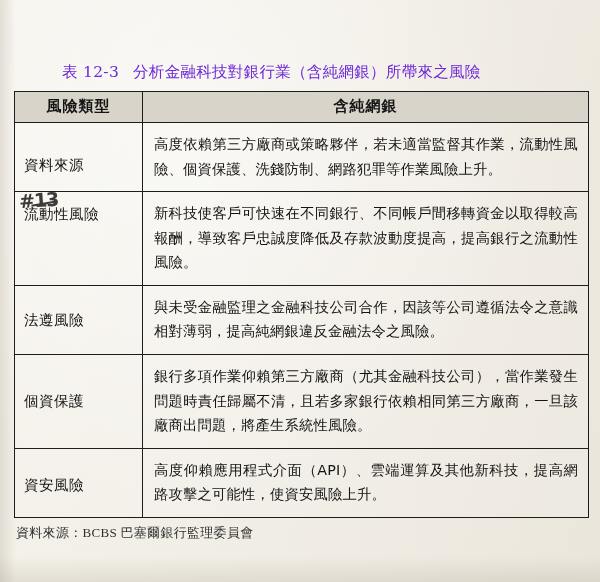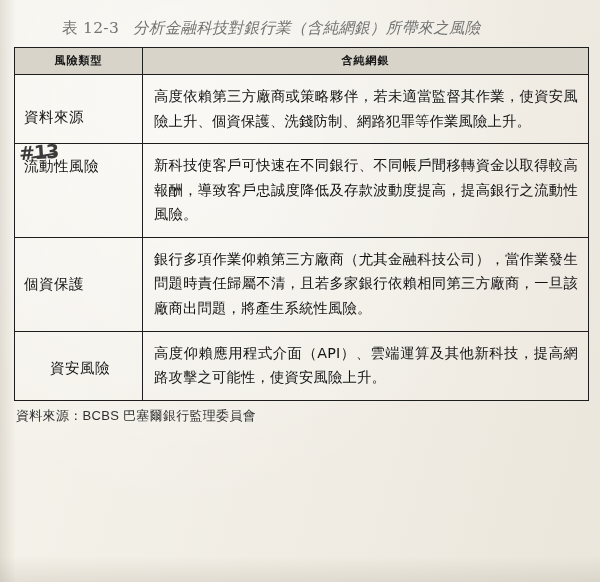--- a/index.html
+++ b/index.html
@@ -35,33 +35,33 @@
   .content {
     position: relative;
     padding: 0;
   }
 
   .caption {
     display: flex;
     align-items: center;
     gap: 14px;
     font-size: 15.5px;
-    color: #737373;
+    color: #6d28d9;
     padding: 18px 0 8px 62px;
     letter-spacing: 0.3px;
     font-family: "DejaVu Serif", serif;
+    margin-top: 44px;
   }
   .caption .cap-num {
     font-family: "DejaVu Serif", serif;
     white-space: nowrap;
   }
   .caption .cap-text {
     white-space: nowrap;
     font-family: "DejaVu Serif", serif;
-    font-style: italic;
   }
 
   table.risk {
     border-collapse: collapse;
     margin: 0 12px 0 14px;
     width: 574px;
     table-layout: fixed;
     background: rgba(255,255,255,0.12);
   }
   table.risk col.c1 { width: 128px; }
@@ -69,21 +69,21 @@
 
   table.risk th, table.risk td {
     border: 1.6px solid #1d1d1d;
     vertical-align: top;
     color: #141414;
   }
   table.risk thead th {
     background: #d8d4ca;
     text-align: center;
     font-weight: bold;
-    font-size: 11px;
+    font-size: 15px;
     padding: 5px 0 6px;
     letter-spacing: 1px;
     font-family: "DejaVu Sans", sans-serif;
   }
   table.risk tbody td.type {
     text-align: left;
     font-size: 14.5px;
     padding: 10px 6px 10px 9px;
     line-height: 1.5;
     letter-spacing: 0.5px;
@@ -98,21 +98,21 @@
     line-height: 1.72;
     letter-spacing: 0.2px;
     text-align: justify;
   }
   
   tr.r1 td.type .type-label { padding-top: 22px; }
   tr.r2 td.type .type-label { padding-top: 2px; }
   tr.r3 td.type .type-label { padding-top: 14px; }
   tr.r4 td.type .type-label { padding-top: 14px; }
   tr.r5 td.type .type-label { padding-top: 26px; }
-  tr.r6 td.type .type-label { padding-top: 16px; text-align: center; }
+  tr.r6 td.type .type-label { padding-top: 16px; }
 
   
   .handwrite {
     position: absolute;
     left: 4px;
     top: -6px;
     font-family: "DejaVu Sans", sans-serif;
     font-size: 19px;
     color: #3b3b3b;
     transform: rotate(-4deg);
@@ -127,21 +127,21 @@
     content: "";
     position: absolute;
     left: 12px; right: 2px;
     top: 58%;
     height: 1.6px;
     background: #3b3b3b;
     transform: rotate(-6deg);
   }
 
   .source {
-    font-family: Liberation Sans, sans-serif;
+    font-family: Liberation Serif, serif;
     font-size: 13px;
     color: #1c1c1c;
     padding: 6px 0 0 16px;
     letter-spacing: 0.3px;
     white-space: nowrap;
     opacity: 0.92;
   }
 </style>
 </head>
 <body>
@@ -166,29 +166,35 @@
       <tr>
         <th>風險類型</th>
         <th>含純網銀</th>
       </tr>
     </thead>
     <tbody>
       <tr class="r1">
         <td class="type">
           <span class="type-label">資料來源</span>
         </td>
-        <td class="desc">高度依賴第三方廠商或策略夥伴，若未適當監督其作業，使資安風險上升、個資保護、洗錢防制、網路犯罪等作業風險上升。</td>
+        <td class="desc">高度依賴第三方廠商或策略夥伴，若未適當監督其作業，流動性風險、個資保護、洗錢防制、網路犯罪等作業風險上升。</td>
       </tr>
       <tr class="r2">
         <td class="type">
           <span class="handwrite"><span class="strike">#13</span></span>
           <span class="type-label">流動性風險</span>
         </td>
         <td class="desc">新科技使客戶可快速在不同銀行、不同帳戶間移轉資金以取得較高報酬，導致客戶忠誠度降低及存款波動度提高，提高銀行之流動性風險。</td>
       </tr>
+      <tr class="r3">
+        <td class="type">
+          <span class="type-label">法遵風險</span>
+        </td>
+        <td class="desc">與未受金融監理之金融科技公司合作，因該等公司遵循法令之意識相對薄弱，提高純網銀違反金融法令之風險。</td>
+      </tr>
       <tr class="r5">
         <td class="type">
           <span class="type-label">個資保護</span>
         </td>
         <td class="desc">銀行多項作業仰賴第三方廠商（尤其金融科技公司），當作業發生問題時責任歸屬不清，且若多家銀行依賴相同第三方廠商，一旦該廠商出問題，將產生系統性風險。</td>
       </tr>
       <tr class="r6">
         <td class="type">
           <span class="type-label">資安風險</span>
         </td>

